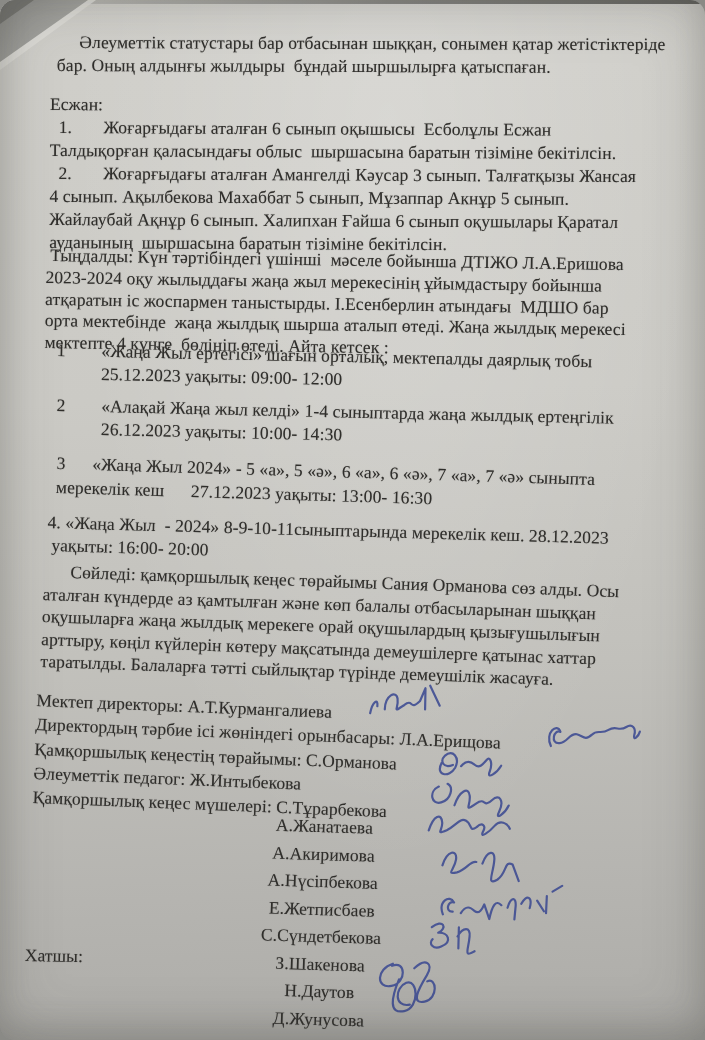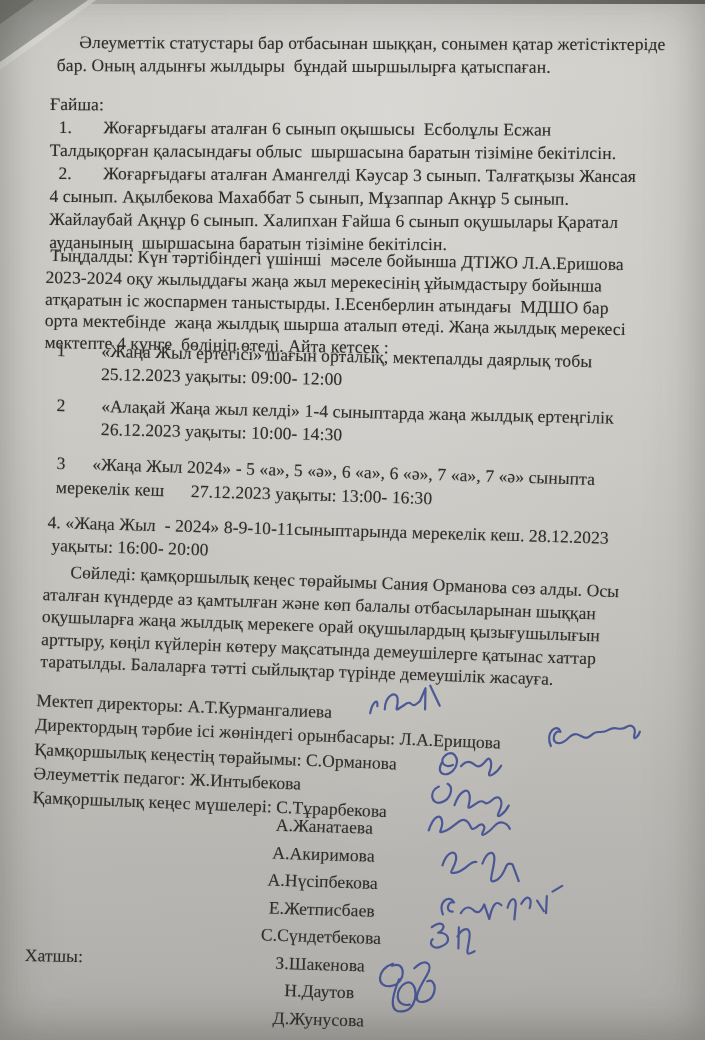--- a/index.html
+++ b/index.html
@@ -5,20 +5,21 @@
   html,body{margin:0;padding:0;background:#8a8a86;}
   .page{
     position:relative;
     width:705px;height:1040px;
     overflow:hidden;
     background:
       radial-gradient(ellipse at 55% 12%, rgba(255,255,255,0.20), rgba(255,255,255,0) 58%),
       linear-gradient(178deg,#d0cfca 0%,#cbcac5 38%,#c2c1bc 62%,#b5b4b0 85%,#adaca8 100%);
     font-family:"Liberation Serif","DejaVu Serif",serif;
     color:#2f2e2b;
+    border-radius:15px;
   }
   .vignette{position:absolute;inset:0;pointer-events:none;
     box-shadow:inset 0 0 60px rgba(60,60,55,0.25), inset 0 -14px 30px rgba(70,70,65,0.18);}
   .top-edge{position:absolute;left:0;top:0;width:100%;height:4px;
     background:linear-gradient(90deg,rgba(40,40,36,0.05),rgba(40,40,36,0.45) 55%,rgba(40,40,36,0.65));}
   .fold-bright{position:absolute;left:0;top:0;width:96px;height:70px;
     background:#dbdad5;clip-path:polygon(0 0,96px 0,0 70px);}
   .fold-dark{position:absolute;left:0;top:0;width:88px;height:62px;
     background:linear-gradient(135deg,#8f8f8b,#a6a6a2 70%);clip-path:polygon(0 0,88px 0,0 62px);}
   .fold-corner{position:absolute;left:0;top:0;width:34px;height:24px;
@@ -40,21 +41,21 @@
 
 <div class="page">
   <div class="top-edge"></div>
   <div class="fold-bright"></div>
   <div class="fold-dark"></div>
   <div class="fold-corner"></div>
 
   <div class="tblock" style="left:57px;top:31px;width:625px;transform:rotate(0.2deg);">&nbsp;&nbsp;&nbsp;&nbsp;&nbsp;Әлеуметтік статустары бар отбасынан шыққан, сонымен қатар жетістіктеріде
 бар. Оның алдынғы жылдыры&nbsp; бұндай шыршылырға қатыспаған.</div>
 
-  <div class="tblock" style="left:50px;top:93px;width:635px;transform:rotate(0.3deg);"><span>Ғайша:</span><span style="display:block;">&nbsp;&nbsp;1.&nbsp;&nbsp;&nbsp;&nbsp;&nbsp;&nbsp;&nbsp;Жоғарғыдағы аталған 6 сынып оқышысы&nbsp; Есболұлы Есжан
+  <div class="tblock" style="left:50px;top:93px;width:635px;transform:rotate(0.3deg);"><span>Есжан:</span><span style="display:block;">&nbsp;&nbsp;1.&nbsp;&nbsp;&nbsp;&nbsp;&nbsp;&nbsp;&nbsp;Жоғарғыдағы аталған 6 сынып оқышысы&nbsp; Есболұлы Есжан
 Талдықорған қаласындағы облыс&nbsp; шыршасына баратын тізіміне бекітілсін.
 &nbsp;&nbsp;2.&nbsp;&nbsp;&nbsp;&nbsp;&nbsp;&nbsp;&nbsp;Жоғарғыдағы аталған Амангелді Кәусар 3 сынып. Талғатқызы Жансая
 4 сынып. Ақылбекова Махаббат 5 сынып, Мұзаппар Акнұр 5 сынып.
 Жайлаубай Ақнұр 6 сынып. Халипхан Ғайша 6 сынып оқушылары Қаратал
 ауданының&nbsp; шыршасына баратын тізіміне бекітілсін.</span></div>
 
   <div class="tblock" style="left:46px;top:245px;width:640px;line-height:21.8px;transform:rotate(0.9deg);">&nbsp;Тыңдалды: Күн тәртібіндегі үшінші&nbsp; мәселе бойынша ДТІЖО Л.А.Еришова
 2023-2024 оқу жылыддағы жаңа жыл мерекесінің ұйымдастыру бойынша
 атқаратын іс жоспармен таныстырды. І.Есенберлин атындағы&nbsp; МДШО бар
 орта мектебінде&nbsp; жаңа жылдық шырша аталып өтеді. Жаңа жылдық мерекесі

